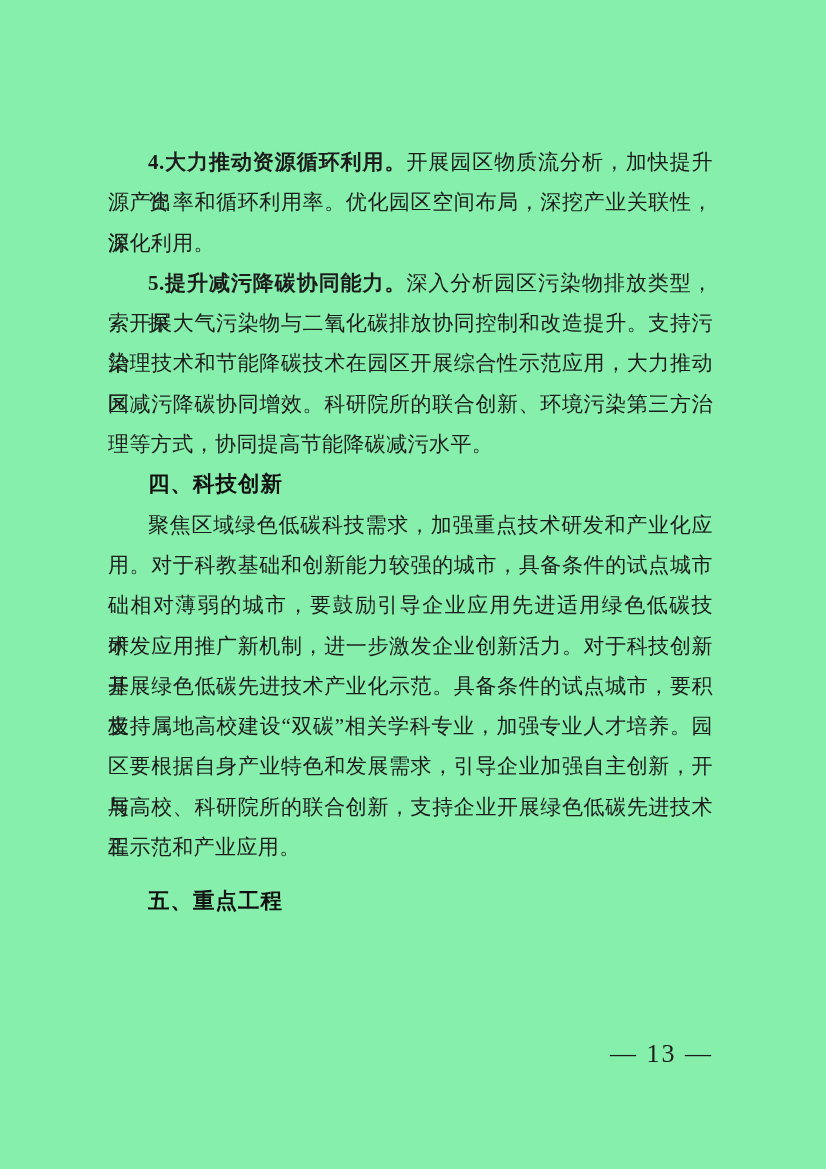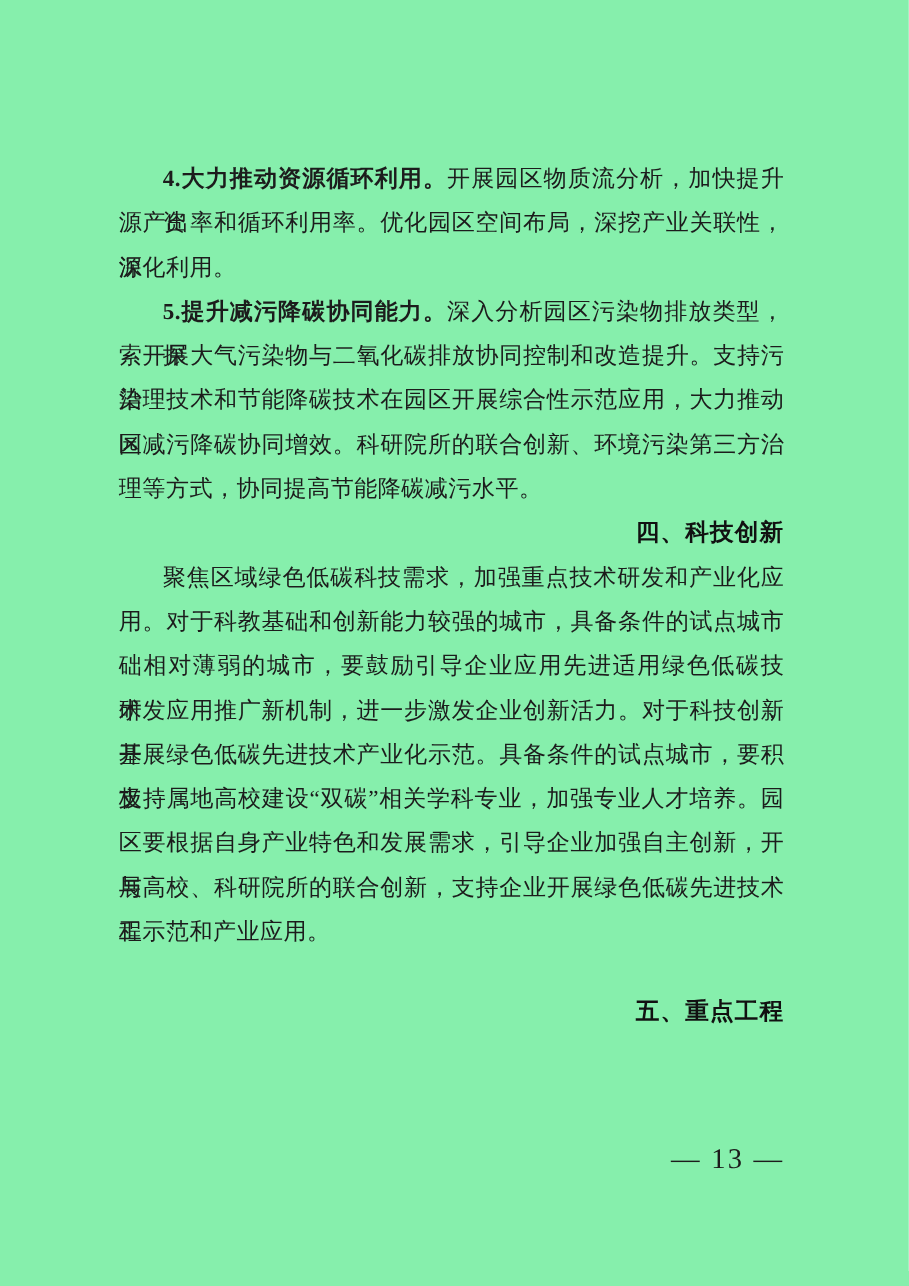--- a/index.html
+++ b/index.html
@@ -42,24 +42,23 @@
   }
   .heading {
     height: 40.3px;
     line-height: 40.3px;
     padding-left: 40px;
     font-family: "Liberation Sans", "DejaVu Sans", sans-serif;
     font-weight: bold;
     font-size: 21.5px;
     color: #111111;
     letter-spacing: 1px;
-    text-align: right;
   }
   .heading.h5 {
-    margin-top: 32px;
+    margin-top: 14px;
   }
   .pagenum {
     position: absolute;
     top: 1039px;
     right: 113px;
     font-size: 26px;
     letter-spacing: 2px;
     color: #1c1c1c;
   }
 </style>

